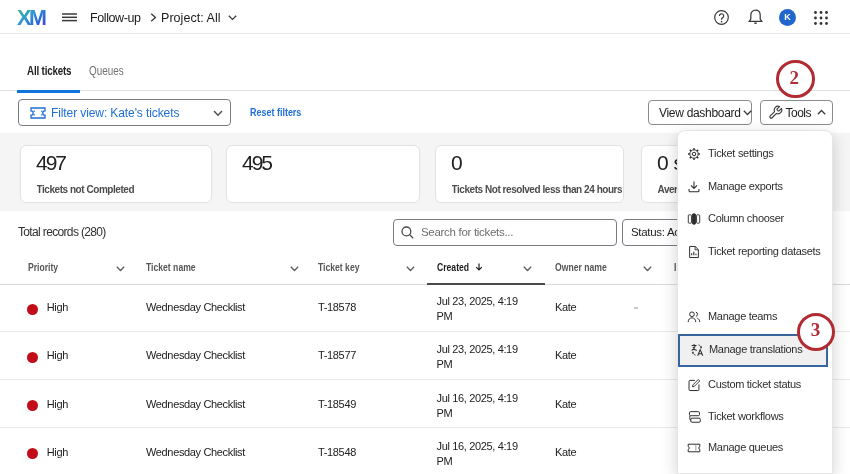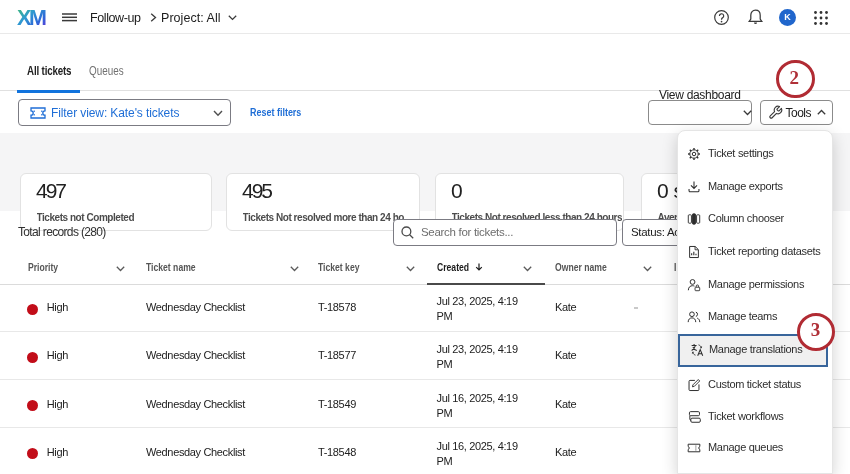--- a/index.html
+++ b/index.html
@@ -18,21 +18,21 @@
 
 #filterbox { left:18px; top:99px; width:213px; height:27px; border:1px solid #7b7b83; border-radius:4px; background:#fff; }
 #filtertext { left:51px; top:106px; font-size:12px; color:#1f6ed6; letter-spacing:-0.1px; }
 #resetf { left:250px; top:106px; font-size:11.5px; font-weight:bold; color:#1f6ed6; transform:scaleX(0.78); transform-origin:0 0; }
 .btn { height:25px; border:1px solid #8b8b8b; border-radius:4px; background:#fff; }
 #btnView { left:648px; top:100px; width:104px; }
 #btnTools { left:760px; top:100px; width:73px; }
 .btntxt { font-size:12px; color:#212121; letter-spacing:-0.3px; }
 
 #band { left:0; top:133px; width:850px; height:78px; background:#f5f5f6; }
-.card { top:145px; height:58px; background:#fff; border:1px solid #e2e2e2; border-radius:6px;margin-top:28px; }
+.card { top:145px; height:58px; background:#fff; border:1px solid #e2e2e2; border-radius:6px; }
 .cardnum { font-size:21px; color:#212121; position:absolute; left:15px; top:5px; letter-spacing:-2px; }
 .cardlbl { font-size:10px; color:#4c4c4c; position:absolute; left:15.5px; top:38px; white-space:nowrap; overflow:hidden; letter-spacing:-0.45px;font-weight:bold; }
 
 #totrec { left:18px; top:225px; font-size:12px; color:#303030; letter-spacing:-0.65px; }
 #searchbox { left:393px; top:219px; width:224px; height:27px; border:1px solid #7b7b83; border-radius:4px; background:#fff; }
 #searchtxt { left:421px; top:226px; font-size:11.5px; color:#6e6e6e; letter-spacing:-0.3px; }
 #statusbox { left:622px; top:219px; width:175px; height:27px; border:1px solid #7b7b83; border-radius:4px; background:#fff; }
 #statustxt { left:631px; top:226px; font-size:11.5px; color:#212121; letter-spacing:-0.3px; }
 
 .th { font-size:10.5px; font-weight:bold; color:#555; top:260.5px; transform:scaleX(0.82); transform-origin:0 50%; }
@@ -120,41 +120,40 @@
  <path d="M1 1 L15 1 L15 3.8 a2.2 2.2 0 0 0 0 4.4 L15 11 L1 11 L1 8.2 a2.2 2.2 0 0 0 0 -4.4 Z" fill="none" stroke="#1f6ed6" stroke-width="1.3"></path>
       <path d="M4.2 3.4 L4.2 4.9 M4.2 7.1 L4.2 8.6 M11.8 3.4 L11.8 4.9 M11.8 7.1 L11.8 8.6" stroke="#1f6ed6" stroke-width="1.1"></path>
 </svg>
 <div class="abs" id="filtertext">Filter view: Kate's tickets</div>
 <svg class="abs" style="left:212.5px;top:110px" width="10" height="6.5" viewBox="0 0 10 6.5">
       <path d="M1 1 L5 5.2 L9 1" fill="none" stroke="#4f4f4f" stroke-width="1.4"></path>
     </svg>
 <div class="abs" id="resetf">Reset filters</div>
 
 <div class="abs btn" id="btnView"></div>
-<div class="abs btntxt" style="left:659px;top:88px">View dashboard</div>
+<div class="abs btntxt" style="left:659px;top:106px">View dashboard</div>
 <svg class="abs" style="left:743px;top:110px" width="9" height="6" viewBox="0 0 9 6">
       <path d="M0.8 0.8 L4.5 4.5 L8.2 0.8" fill="none" stroke="#3a3a3a" stroke-width="1.3"></path>
     </svg>
 <div class="abs btn" id="btnTools"></div>
 <svg class="abs" style="left:768px;top:104.5px" width="15" height="15" viewBox="0 0 24 24">
       <path d="M14.7 6.3a1 1 0 0 0 0 1.4l1.6 1.6a1 1 0 0 0 1.4 0l3.77-3.77a6 6 0 0 1-7.94 7.94l-6.91 6.91a2.12 2.12 0 0 1-3-3l6.91-6.91a6 6 0 0 1 7.94-7.94l-3.76 3.76z" fill="none" stroke="#3a3a3a" stroke-width="1.8" stroke-linecap="round" stroke-linejoin="round"></path>
     </svg>
 <div class="abs btntxt" style="left:785.5px;top:106px;letter-spacing:-0.5px">Tools</div>
 <svg class="abs" style="left:817px;top:109px" width="9" height="6" viewBox="0 0 9 6">
       <path d="M0.8 5.2 L4.5 1.5 L8.2 5.2" fill="none" stroke="#3a3a3a" stroke-width="1.3"></path>
     </svg>
 
 <div class="abs" id="band"></div>
 <div class="abs card" style="left:20px;width:192px">
       <div class="cardnum">497</div>
       <div class="cardlbl">Tickets not Completed</div>
     </div>
 <div class="abs card" style="left:226px;width:194px">
       <div class="cardnum">495</div>
-      <div class="cardlbl">Tickets Not resolved more than 24 ho...</div>
     </div>
 <div class="abs card" style="left:435px;width:189px">
       <div class="cardnum">0</div>
       <div class="cardlbl">Tickets Not resolved less than 24 hours</div>
     </div>
 <div class="abs card" style="left:641px;width:189px">
       <div class="cardnum" style="letter-spacing:-0.5px">0 s</div>
       <div class="cardlbl">Average time...</div>
     </div>
 
@@ -254,29 +253,20 @@
         </svg>
         <span class="mt">Column chooser</span>
       </div>
  <div class="mi" style="top:104.5px">
         <svg width="14" height="14" viewBox="0 0 24 24">
           <path d="M4.5 2.5 L14 2.5 L19.5 8 L19.5 21.5 L4.5 21.5 Z" fill="none" stroke="#2d2d2d" stroke-width="1.7"></path>
           <path d="M13.8 2.8 L13.8 8.2 L19.2 8.2" fill="none" stroke="#2d2d2d" stroke-width="1.5"></path>
           <path d="M8 17.5 L8 14 M11.7 17.5 L11.7 11.5 M15.4 17.5 L15.4 15" stroke="#2d2d2d" stroke-width="1.9"></path>
         </svg>
         <span class="mt">Ticket reporting datasets</span>
-      </div>
- <div class="mi" style="top:137px">
-        <svg width="14" height="14" viewBox="0 0 24 24">
-          <circle cx="9.5" cy="6.8" r="4.1" fill="none" stroke="#2d2d2d" stroke-width="1.7"></circle>
-          <path d="M2.3 21 C2.3 15.6 5.8 13.2 9.5 13.2 C10.6 13.2 11.7 13.4 12.7 13.9" fill="none" stroke="#2d2d2d" stroke-width="1.7"></path>
-          <rect x="13.8" y="15.8" width="8" height="6" rx="1.2" fill="none" stroke="#2d2d2d" stroke-width="1.5"></rect>
-          <path d="M15.8 15.8 L15.8 13.9 a2 2 0 0 1 4 0 L19.8 15.8" fill="none" stroke="#2d2d2d" stroke-width="1.5"></path>
-        </svg>
-        <span class="mt">Manage permissions</span>
       </div>
  <div class="mi" style="top:169.5px">
         <svg width="14" height="14" viewBox="0 0 24 24">
           <circle cx="8.5" cy="7.3" r="4" fill="none" stroke="#2d2d2d" stroke-width="1.7"></circle>
           <path d="M2 20.8 C2 15.8 5 13.5 8.5 13.5 C12 13.5 15 15.8 15 20.8" fill="none" stroke="#2d2d2d" stroke-width="1.7"></path>
           <path d="M15.2 3.6 a3.9 3.9 0 0 1 0 7.5 M17.5 13.9 C20.3 15 21.9 17.5 21.9 20.8" fill="none" stroke="#2d2d2d" stroke-width="1.7"></path>
         </svg>
         <span class="mt">Manage teams</span>
       </div>
  <div class="mi" id="mihl" style="top:202.5px">

